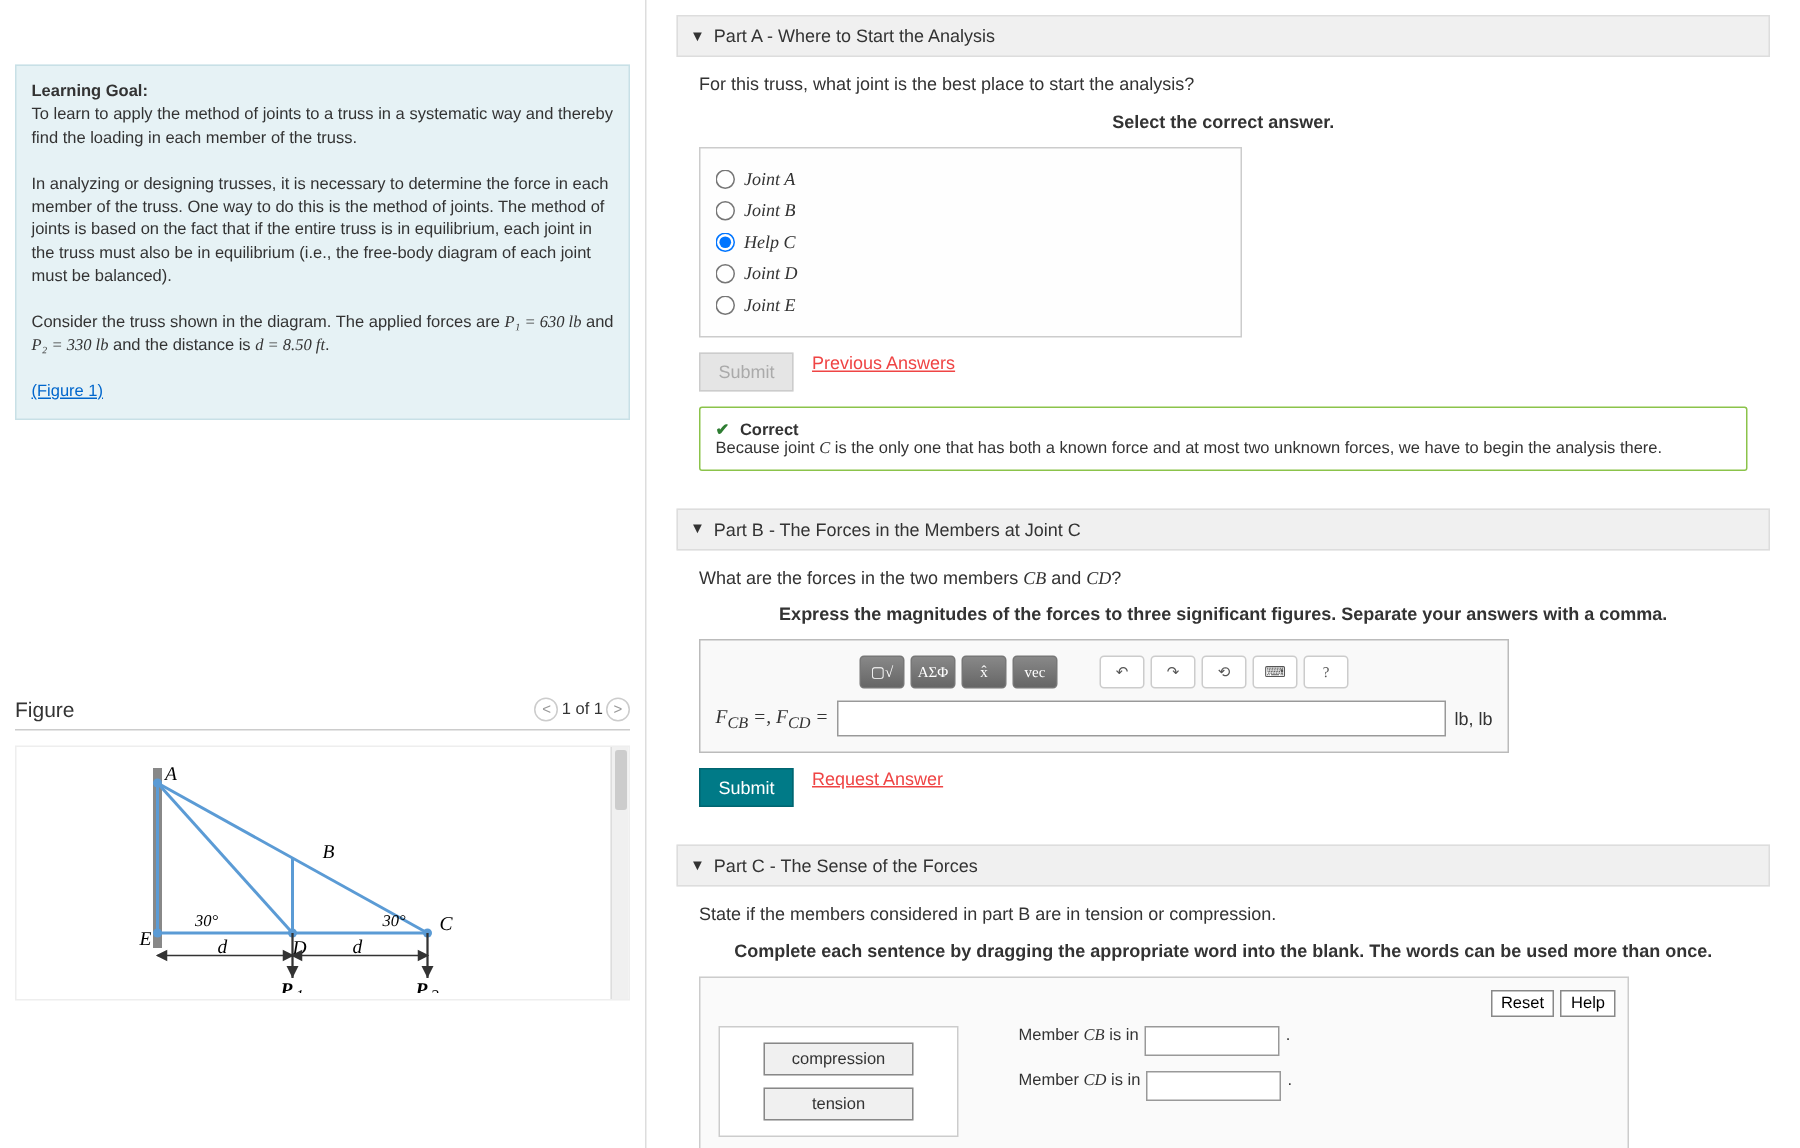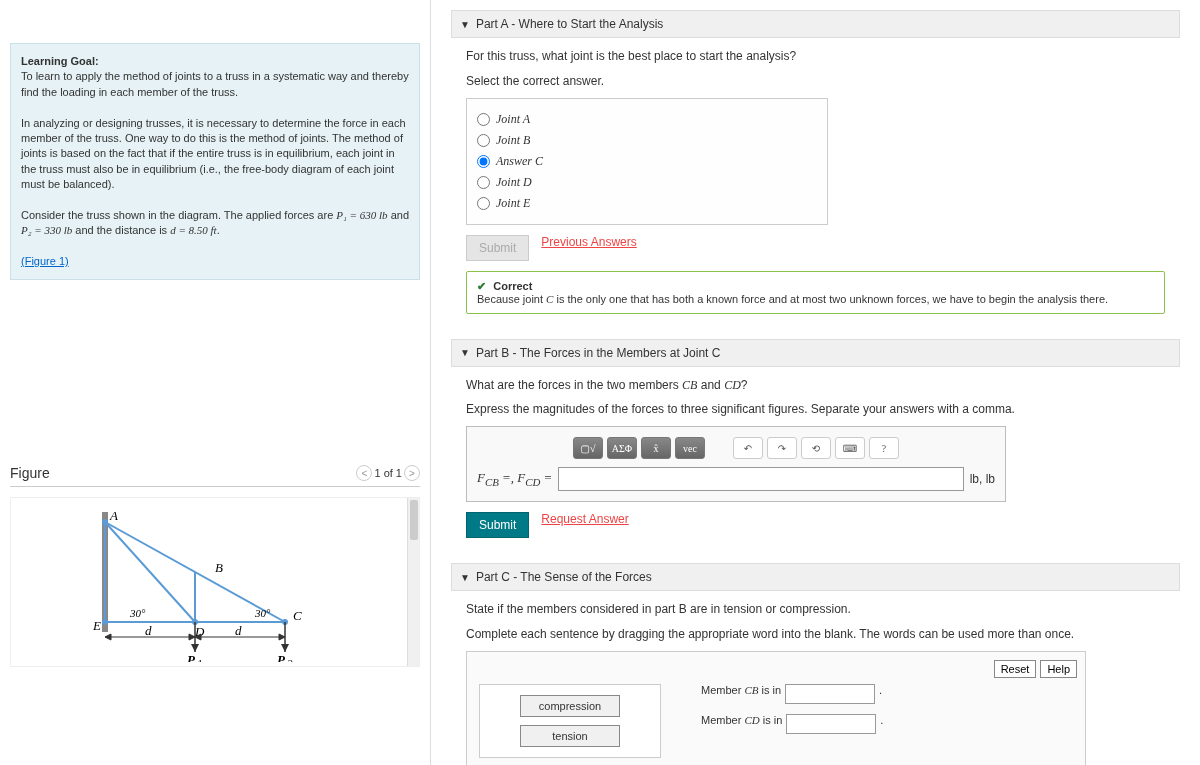--- a/index.html
+++ b/index.html
@@ -14,21 +14,21 @@
 .figure-header { display: flex; justify-content: space-between; align-items: center; border-bottom: 1px solid #ccc; padding: 5px 0; margin-bottom: 10px; }
 .figure-title { font-size: 14px; }
 .pager { display: flex; align-items: center; gap: 2px; font-size: 11px; }
 .pager-btn { width: 16px; height: 16px; border: 1px solid #ccc; border-radius: 50%; display: flex; align-items: center; justify-content: center; font-size: 10px; cursor: pointer; background: #fff; color: #999; }
 .figure-body { border: 1px solid #eee; height: 170px; position: relative; display:flex; align-items:center; justify-content:center; }
 .part { margin-bottom: 20px; }
 .part-header { background: #f0f0f0; padding: 6px 8px; font-size: 12px; display: flex; align-items: center; gap: 6px; border:1px solid #ddd; }
 .part-caret { font-size: 10px; }
 .part-body { padding: 10px 15px 5px; font-size: 12px; }
 .instructions { margin-bottom: 8px; line-height:1.4; }
-.bold-instr { font-weight: normal; }
+.bold-instr { font-weight: bold; text-align: center; }
 .answer-box { border: 1px solid #ccc; padding: 10px; width: 362px; margin: 5px 0 10px; background:#fefefe; }
 .radio-row { display: flex; align-items: center; gap: 6px; padding: 3px 0; font-size:12px; }
 .radio-row input { margin: 0; }
 .submit-row { display: flex; align-items: flex-start; gap: 12px; margin-top: 5px; }
 .btn-submit { background: #007a87; color: #fff; border: 1px solid #006570; padding: 5px 12px; font-size: 12px; cursor: pointer; }
 .btn-submit.disabled { background: #e5e5e5; color: #aaa; border-color: #ccc; cursor: default; }
 .link-btn { color: #ef4444; text-decoration: underline; font-size: 12px; cursor: pointer; }
 .feedback { border: 1px solid #8bc34a; background: #fff; padding: 8px 10px; margin-top: 10px; font-size: 11px; border-radius:2px; }
 .feedback .check { color: #2e7d32; font-weight: bold; margin-right:4px; }
 .input-panel { border: 1px solid #bbb; background: #f9f9f9; padding: 10px; width: 540px; }
@@ -36,21 +36,21 @@
 .tool-btn { border: 1px solid #777; background: linear-gradient(#888, #666); color:#fff; width: 30px; height: 22px; font-size: 10px; border-radius: 3px; display:flex; align-items:center; justify-content:center; font-family:'Times New Roman',serif; }
 .tool-btn.light { background:#fff; color:#555; border-color:#ccc; }
 .input-line { display: flex; align-items: center; gap: 6px; }
 .input-label { font-family: 'Times New Roman', serif; font-style: italic; font-size: 13px; }
 .input-field { flex: 1; border: 1px solid #999; height: 24px; padding: 2px 4px; background:#fff; }
 .units { font-size: 12px; }
 .sorting-panel { border: 1px solid #ccc; background: #fafafa; padding: 12px; width: 620px; position: relative; }
 .sort-controls { position: absolute; top: 8px; right: 8px; display: flex; gap: 4px; }
 .small-btn { border: 1px solid #888; background: #fff; padding: 2px 6px; font-size: 11px; cursor: pointer; }
 .sort-body { display: flex; gap: 40px; margin-top: 20px; }
-.sort-source { border: 1px solid #ccc; background: #fff; padding: 10px; width: 182px; display:flex; flex-direction:column; gap:8px; align-items:center; }
+.sort-source { border: 1px solid #ccc; background: #fff; padding: 10px; width: 160px; display:flex; flex-direction:column; gap:8px; align-items:center; }
 .chip { border: 1px solid #888; background: #f0f0f0; padding: 4px 10px; font-size: 11px; cursor: move; width:100px; text-align:center; }
 .sort-targets { display: flex; flex-direction: column; gap: 10px; }
 .target-row { display: flex; align-items: flex-start; gap: 4px; font-size: 11px; }
 .drop-slot { border: 1px solid #999; width: 90px; height: 20px; background: #fff; display:inline-block; }
 .scrollbar { position:absolute; right:0; top:0; bottom:0; width:12px; background:#f0f0f0; border-left:1px solid #ddd; }
 .scroll-thumb { background:#ccc; width:8px; height:40px; margin:2px auto; border-radius:2px; }
 svg .lbl { font-family:'Times New Roman',serif; font-style:italic; font-size:13px; }
 svg .lbls { font-family:'Times New Roman',serif; font-style:italic; font-size:11px; }
 </style>
 </head>
@@ -145,21 +145,21 @@
         <label class="radio-row">
             <input type="radio" name="pa" style="">
             <span class="math">Joint A</span>
           </label>
         <label class="radio-row">
             <input type="radio" name="pa" style="">
             <span class="math">Joint B</span>
           </label>
         <label class="radio-row">
             <input type="radio" name="pa" checked="" style="">
-            <span class="math">Answer C</span>
+            <span class="math">Help C</span>
           </label>
         <label class="radio-row">
             <input type="radio" name="pa" style="">
             <span class="math">Joint D</span>
           </label>
         <label class="radio-row">
             <input type="radio" name="pa" style="">
             <span class="math">Joint E</span>
           </label>
       </div>

